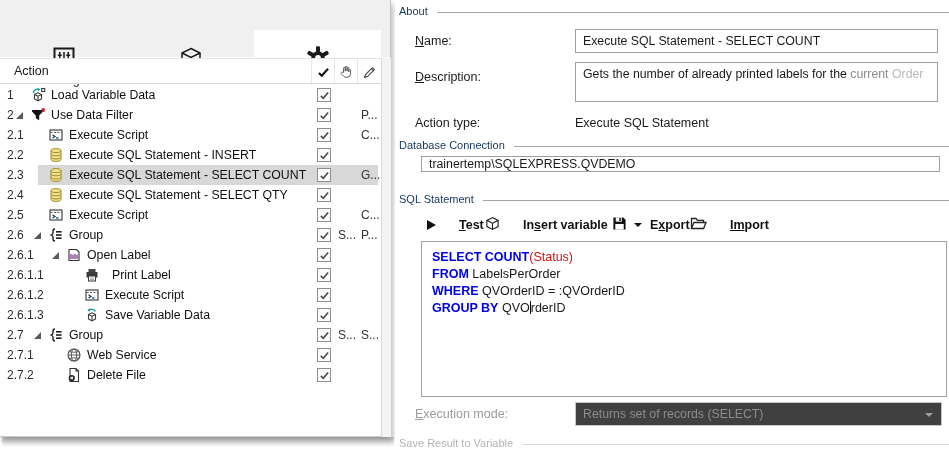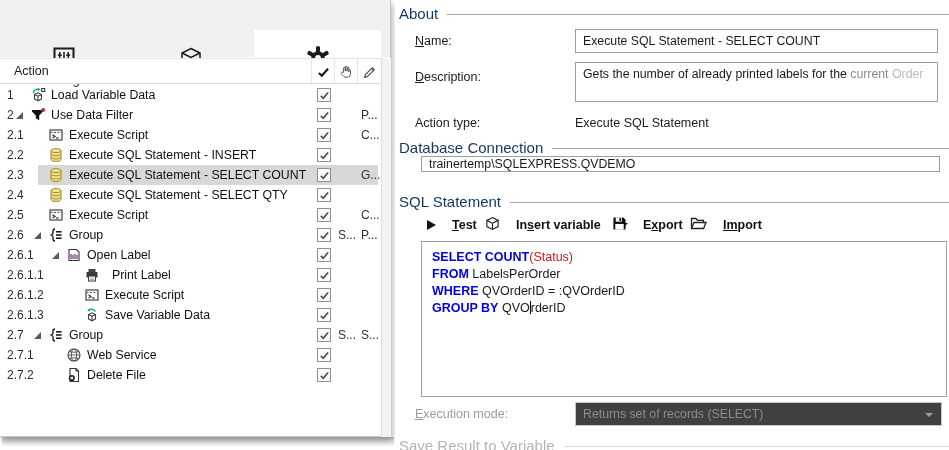--- a/index.html
+++ b/index.html
@@ -36,35 +36,35 @@
   .tcheck { left:317px; top:3px; width:14px; height:14px; background:#fcfcfc; border:1px solid #8f8f8f;
     display:flex; align-items:center; justify-content:center; }
   .tc2 { left:338px; top:3px; font-size:12px; color:#333; }
   .tc3 { left:361px; top:3px; font-size:12px; color:#333; }
   .panel-shadow { position:absolute; left:2px; top:437px; width:392px; height:10px;
     background:linear-gradient(to bottom, rgba(0,0,0,.20), rgba(0,0,0,0)); pointer-events:none; }
 
   
   .right-panel { position:absolute; left:395px; top:0; width:554px; height:450px; background:#fff; }
   .sec-head { position:absolute; display:flex; align-items:center; right:0; }
-  .sec-title { font-size:15px; color:#17365d; white-space:nowrap; }
+  .sec-title { font-size:11px; color:#17365d; white-space:nowrap; }
   .sec-line { flex:1; height:1px; background:#a6a6a6; margin-left:9px; margin-top:2px; }
   .sec-head.disabled .sec-title { color:#b4b4b4; }
   .sec-head.disabled .sec-line { background:#d9d9d9; }
 
   .flabel { position:absolute; font-size:12.5px; color:#1a1a1a; }
   .flabel.disabled { color:#9b9b9b; }
   .tbox { position:absolute; background:#fff; border:1px solid #999fa6; font-size:12.3px; color:#1a1a1a;
     display:flex; align-items:center; padding:0 7px; }
   .tbox.area { align-items:flex-start; padding-top:4px; }
   .desc-gray1 { color:#8a8a8a;text-align:right; } .desc-gray2 { color:#b9b9b9; }
   .static-val { position:absolute; font-size:12.5px; color:#1a1a1a; }
 
   .sql-toolbar { position:absolute; left:0; top:212px; width:554px; height:27px; }
-  .tb-item { position:absolute; top:2px; height:22px; display:flex; align-items:center; gap:16px; cursor:default; }
+  .tb-item { position:absolute; top:2px; height:22px; display:flex; align-items:center; gap:23px; cursor:default; }
   .tb-label { font-size:12.5px; font-weight:bold; color:#111; }
   .play-tri { width:0; height:0; border-left:9px solid #111; border-top:5.5px solid transparent; border-bottom:5.5px solid transparent; }
   .dd-caret { width:0; height:0; border-top:4px solid #111; border-left:4px solid transparent; border-right:4px solid transparent; margin-left:3px; }
   .sql-box { position:absolute; left:26px; top:241px; width:526px; height:156px; background:#fff; border:1px solid #a0a0a0;
     padding:7px 10px; font-size:12.5px; line-height:17px; }
   .sql-box .kw { color:#0000e6; font-weight:bold; }
   .sql-box .fn { color:#d21414; }
   .sql-box .pl { color:#1a1a1a; }
   .caret-bar { display:inline-block; width:1px; height:13px; background:#000; vertical-align:-2px; }
 

